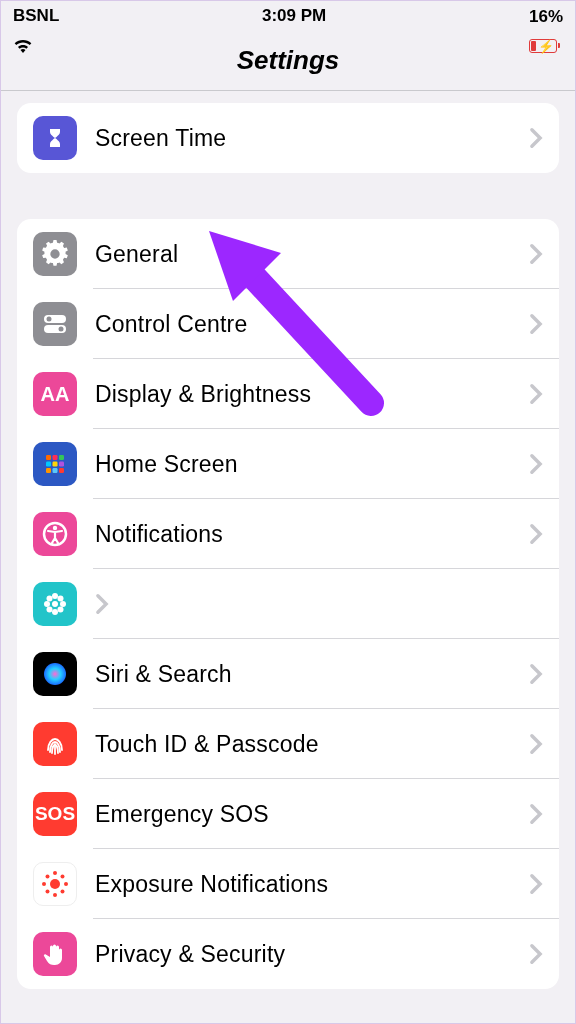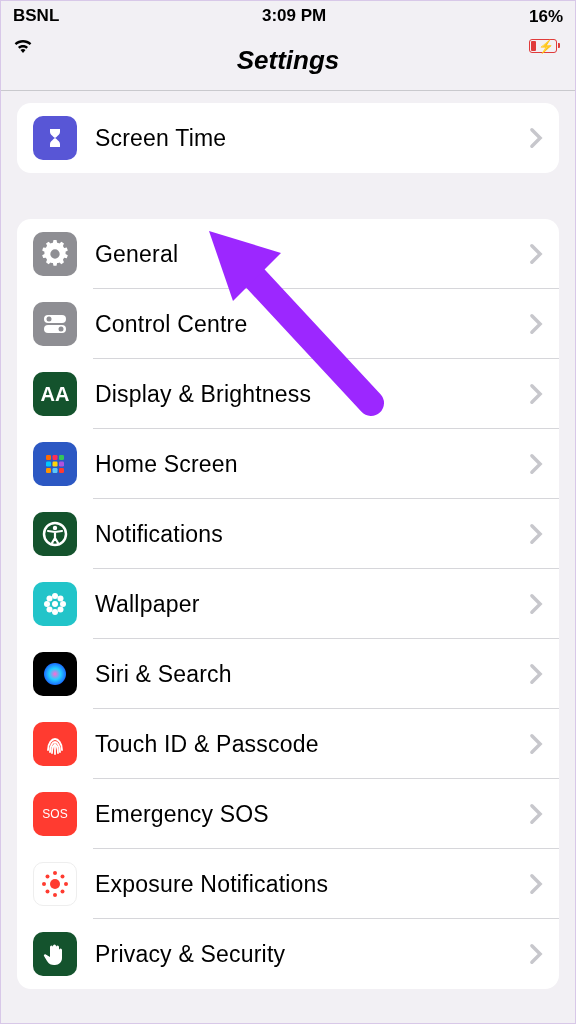--- a/index.html
+++ b/index.html
@@ -74,21 +74,21 @@
     border-radius:10px;
     display:flex; align-items:center; justify-content:center;
     flex:0 0 44px;
     color:#fff;
   }
   .row-label { font-size:23px; flex:1; color:#000; letter-spacing:0.2px;}
   .chevron { color:#c7c7cc; }
   
   .bg-purple{background:#5856d6;}
   .bg-gray{background:#8e8e93;}
-  .bg-blue{background:#14532d;border-radius:10px;}
+  .bg-blue{background:#ec4899;border-radius:10px;}
   .bg-darkblue{background:#2c58c3;}
   .bg-cyan{background:#22c4c9;}
   .bg-black{background:#000;}
   .bg-red{background:#ff3b30;}
   .bg-white{background:#fff;border:1px solid #eee;}
   .bg-green{background:#34c759;}
   
   .annotation-arrow {
     position:absolute;
     left:200px;
@@ -227,21 +227,20 @@
               <circle cx="14" cy="22" r="3"></circle>
               <circle cx="6" cy="14" r="3"></circle>
               <circle cx="22" cy="14" r="3"></circle>
               <circle cx="8.5" cy="8.5" r="3"></circle>
               <circle cx="19.5" cy="8.5" r="3"></circle>
               <circle cx="8.5" cy="19.5" r="3"></circle>
               <circle cx="19.5" cy="19.5" r="3"></circle>
             </g>
           </svg>
       </div>
-      <span class="row-label">Wallpaper</span>
       <svg class="chevron" width="14" height="22" viewBox="0 0 10 16">
           <path fill="none" stroke="#c7c7cc" stroke-width="2.5" stroke-linecap="round" d="M2 2l6 6-6 6"></path>
         </svg>
     </div>
 
     <div class="row">
       <div class="icon-box bg-black">
         <svg width="32" height="32" viewBox="0 0 32 32">
             <defs>
               <radialGradient id="sg" cx="50%" cy="50%">
@@ -269,21 +268,21 @@
           </svg>
       </div>
       <span class="row-label">Touch ID &amp; Passcode</span>
       <svg class="chevron" width="14" height="22" viewBox="0 0 10 16">
           <path fill="none" stroke="#c7c7cc" stroke-width="2.5" stroke-linecap="round" d="M2 2l6 6-6 6"></path>
         </svg>
     </div>
 
     <div class="row">
       <div class="icon-box bg-red">
-        <span style="color:#fff;font-weight:400;font-size:12px;">SOS</span>
+        <span style="color:#fff;font-weight:700;font-size:19px;">SOS</span>
       </div>
       <span class="row-label">Emergency SOS</span>
       <svg class="chevron" width="14" height="22" viewBox="0 0 10 16">
           <path fill="none" stroke="#c7c7cc" stroke-width="2.5" stroke-linecap="round" d="M2 2l6 6-6 6"></path>
         </svg>
     </div>
 
     <div class="row">
       <div class="icon-box bg-white">
         <svg width="32" height="32" viewBox="0 0 32 32">

